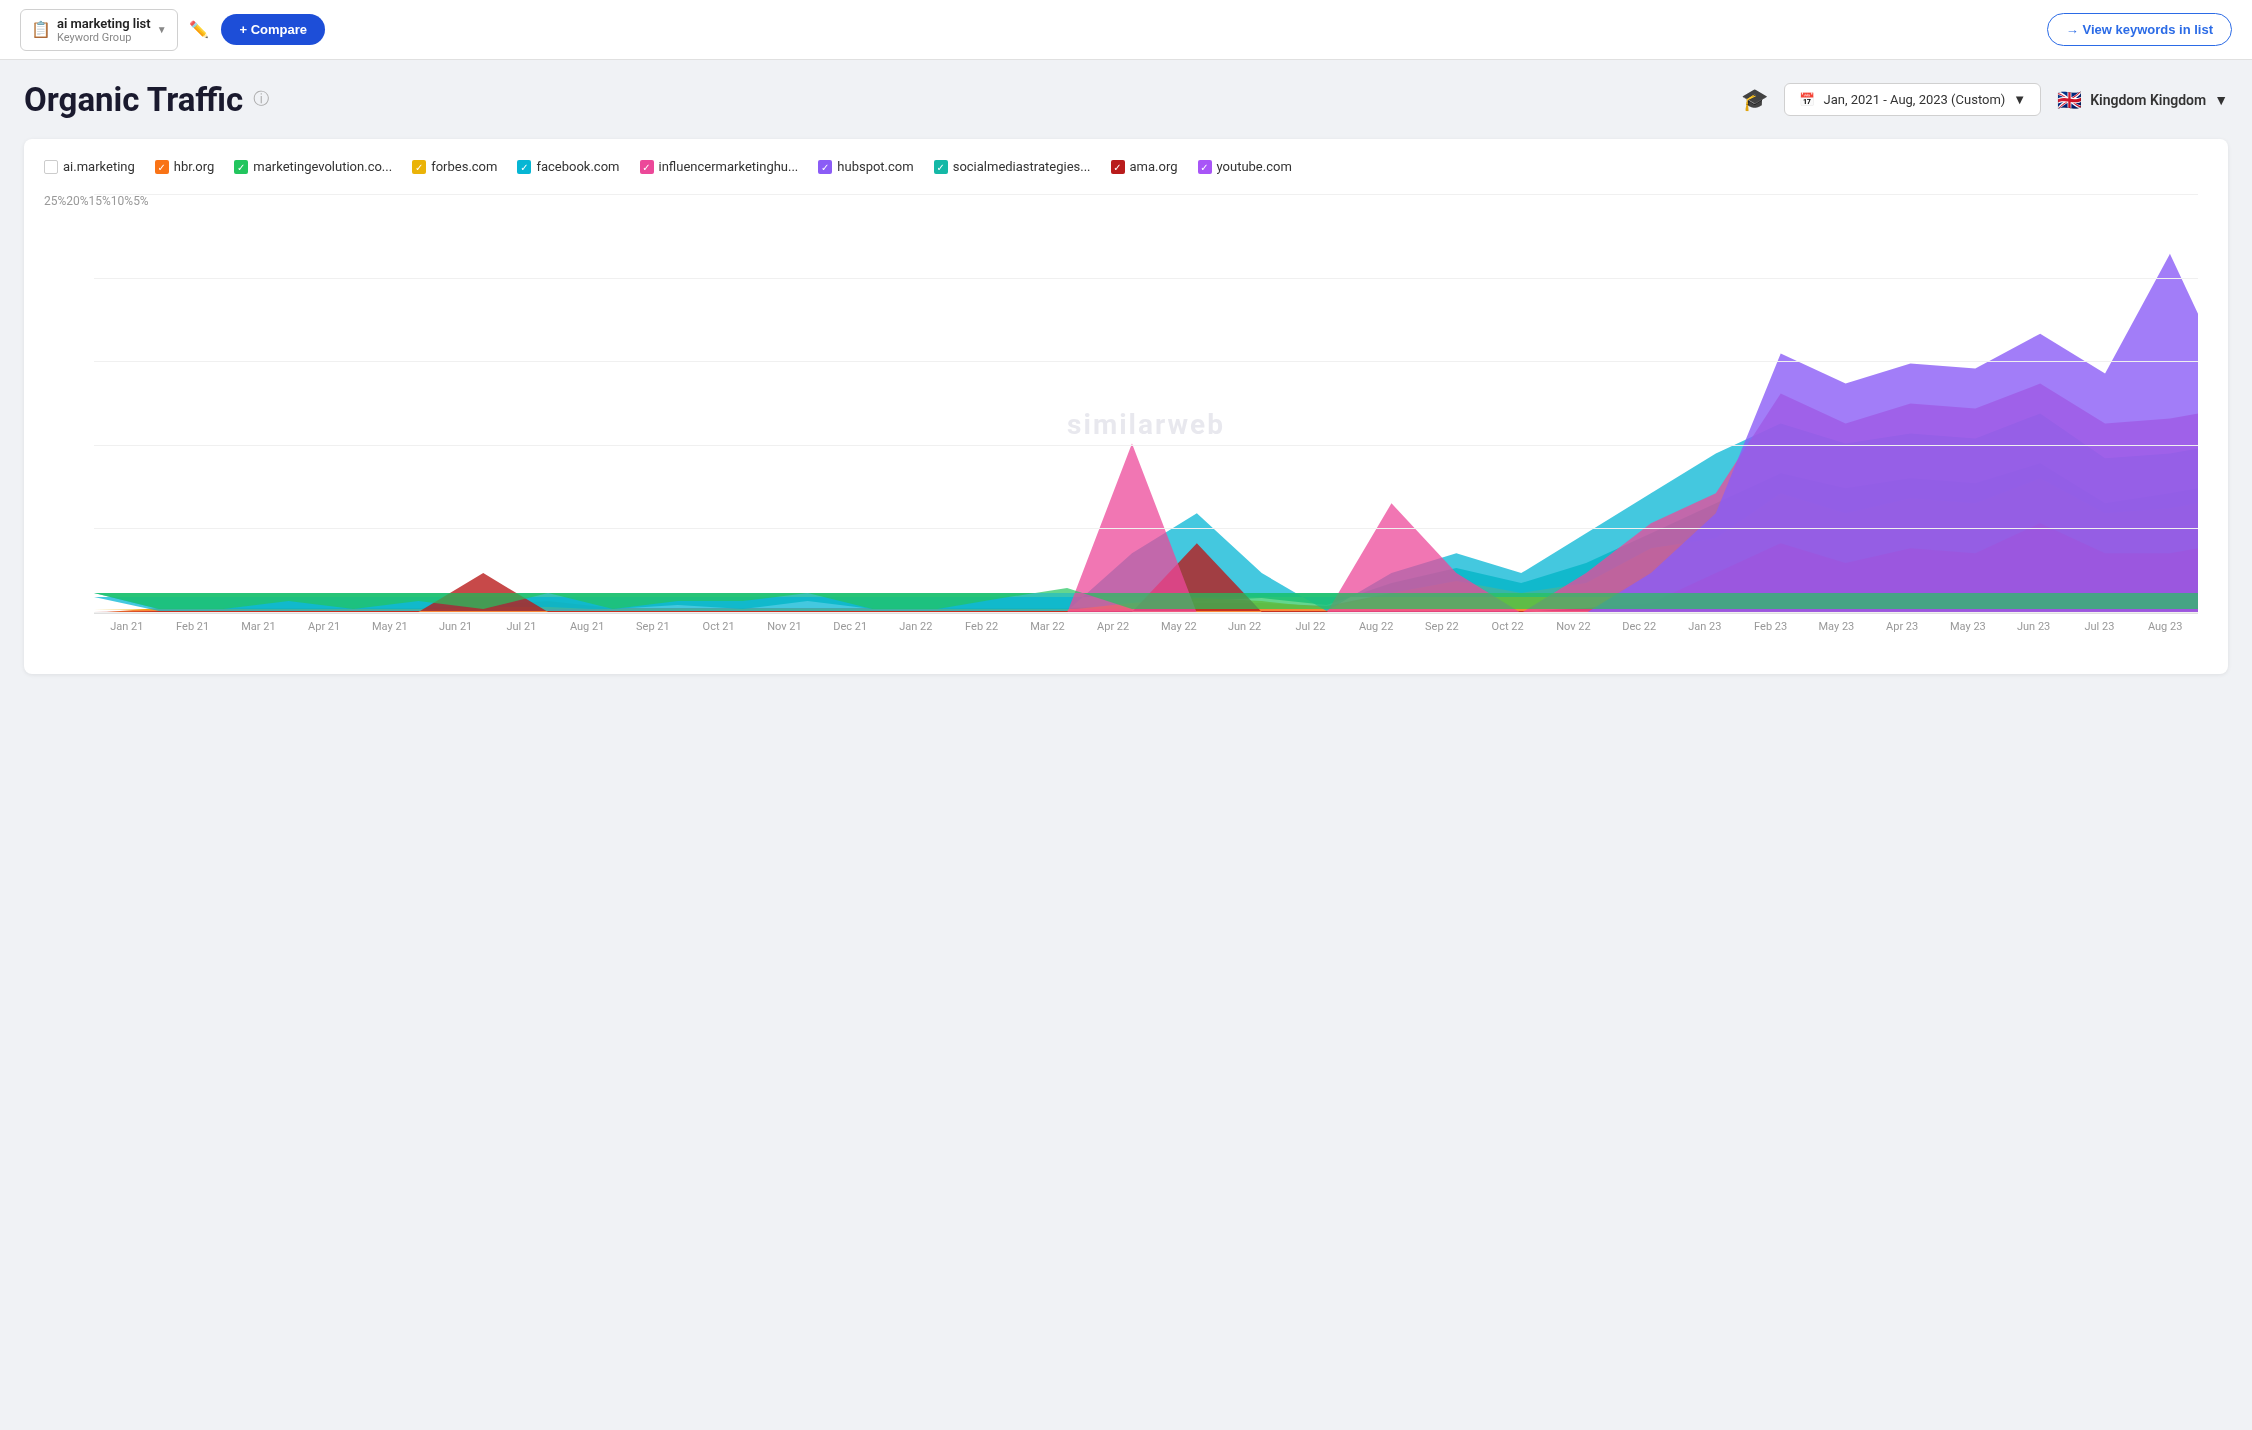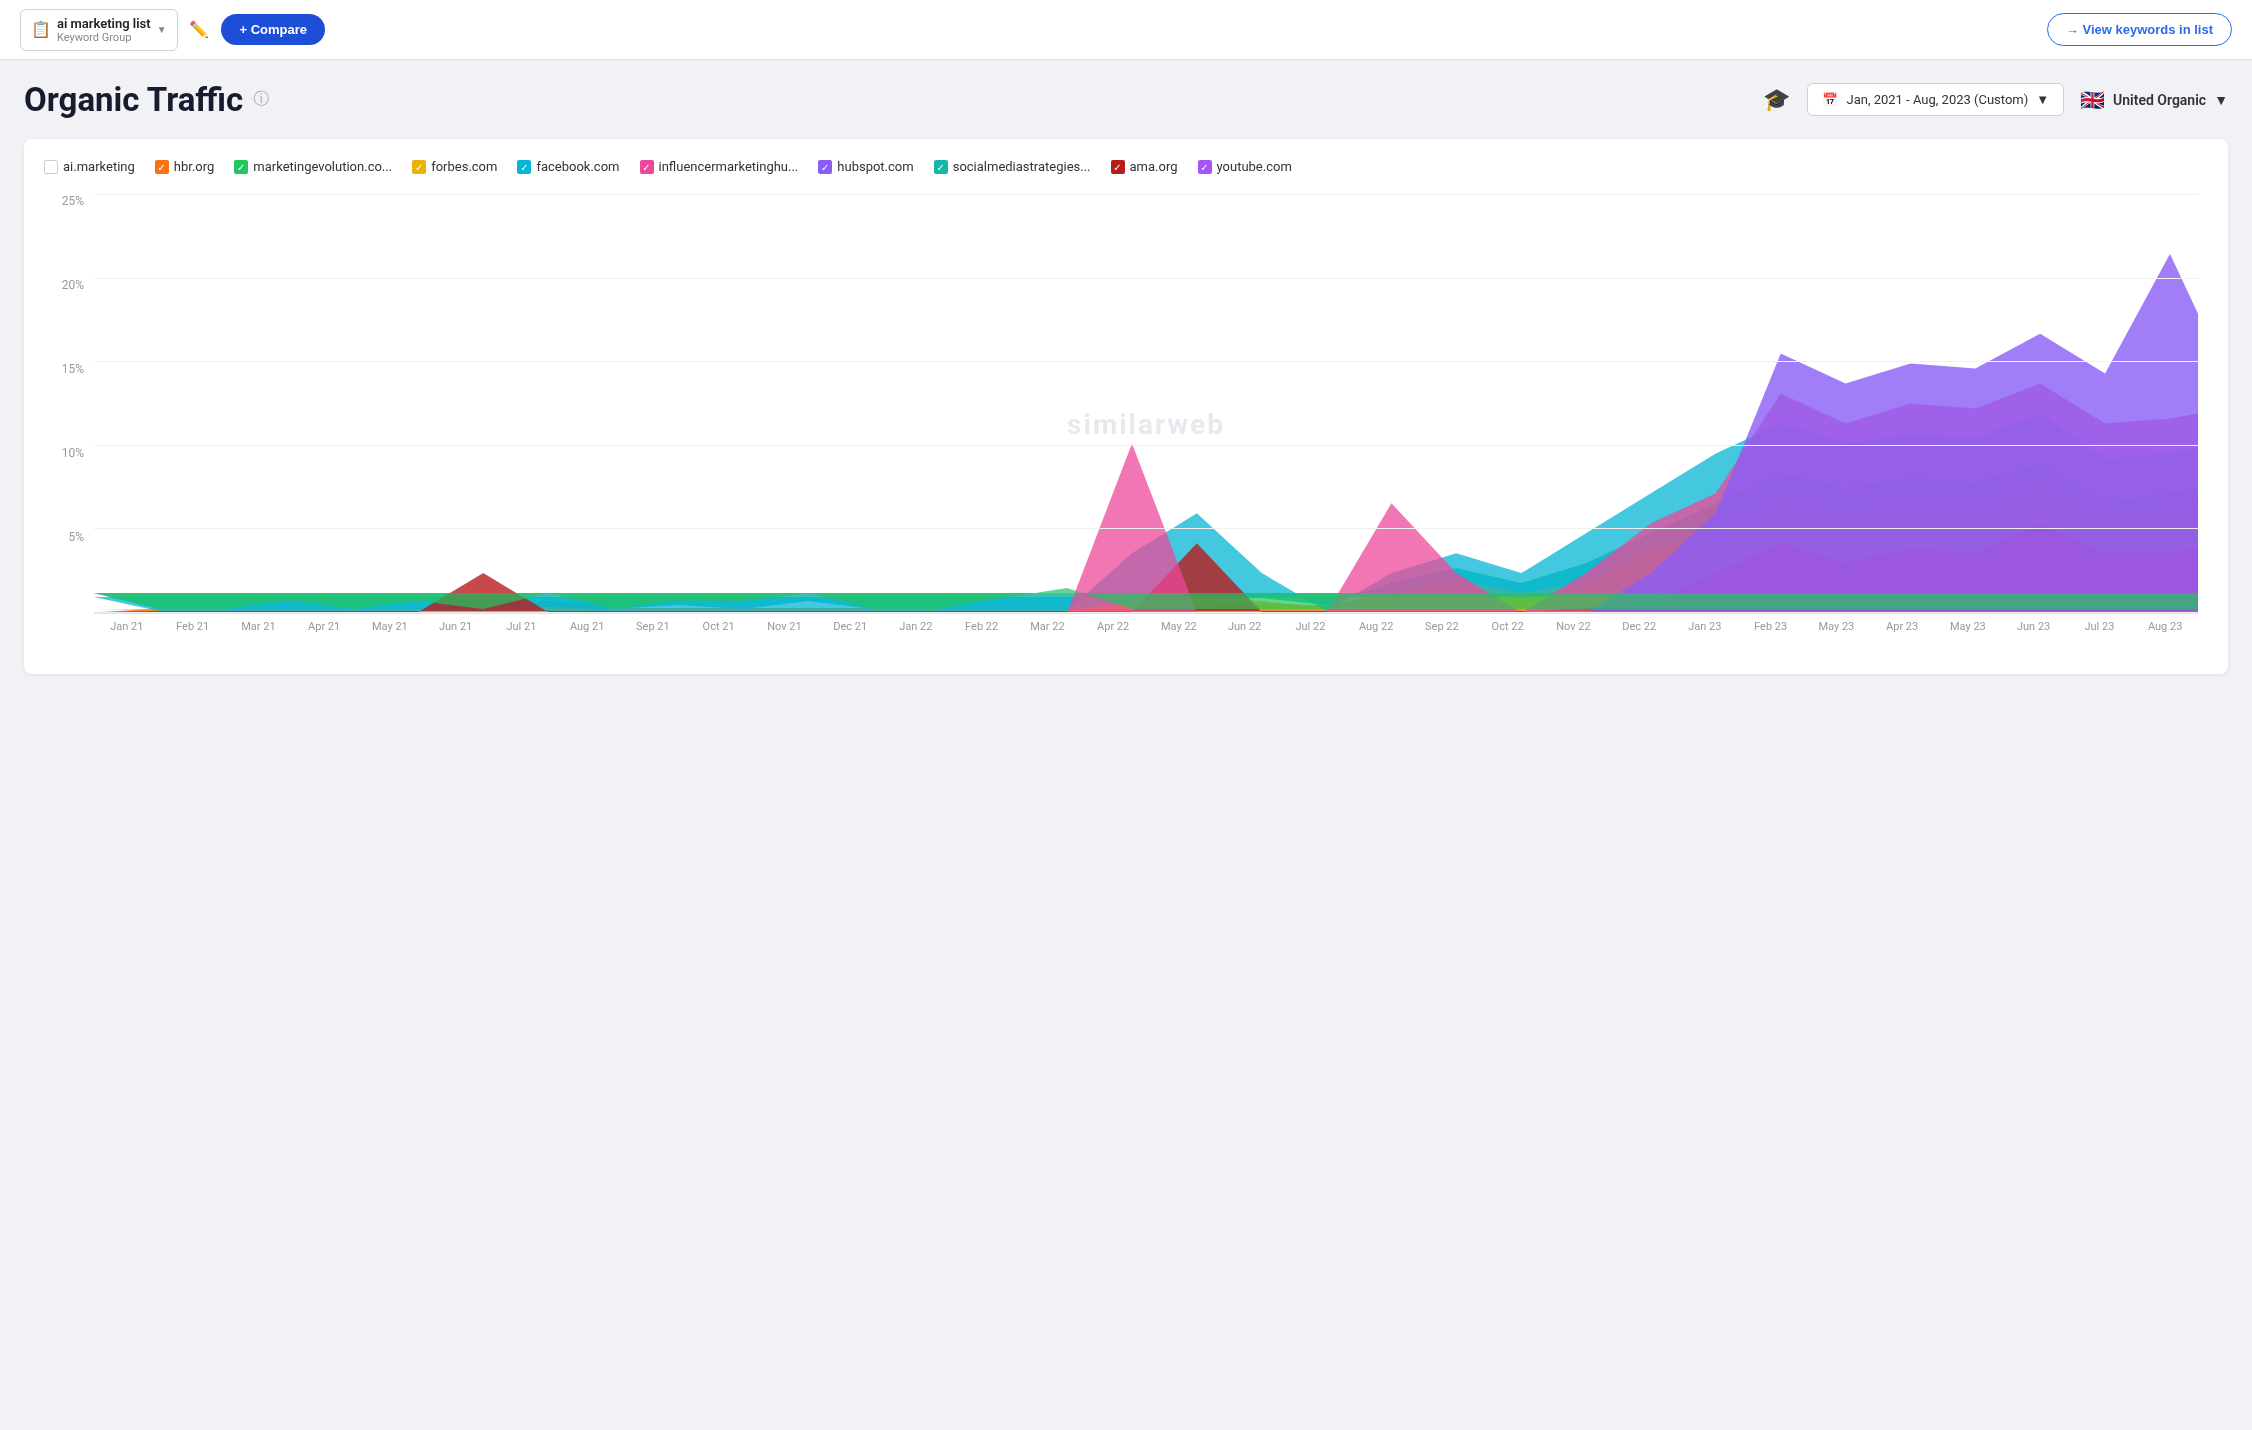--- a/index.html
+++ b/index.html
@@ -73,21 +73,21 @@
       width: 14px; height: 14px; border-radius: 2px; border: 1.5px solid #ccc;
       display: flex; align-items: center; justify-content: center; font-size: 10px;
     }
     .legend-checkbox.checked { border-color: transparent; color: #fff; }
     .legend-label { color: #333; }
 
     .chart-area { position: relative; height: 460px; }
 
     .y-axis {
       position: absolute; left: 0; top: 0; bottom: 40px; width: 40px;
-      display: flex; flex-direction: column; justify-content: space-between;
+      display: flex; flex-direction: row; justify-content: space-between;
       font-size: 12px; color: #999; padding-bottom: 0;
     }
     .y-tick { text-align: right; }
 
     .chart-plot {
       position: absolute; left: 50px; right: 10px; top: 0; bottom: 40px;
       border-bottom: 1px solid #e0e0e0;
     }
 
     .gridlines {
@@ -142,21 +142,21 @@
     </div>
     <div class="page-header-right">
       <span class="graduation-icon">🎓</span>
       <div class="date-selector">
         <span>📅</span>
         <span>Jan, 2021 - Aug, 2023 (Custom)</span>
         <span>▼</span>
       </div>
       <div class="country-selector">
         <span class="country-flag">🇬🇧</span>
-        <span>United Organic</span>
+        <span>Kingdom Kingdom</span>
         <span>▼</span>
       </div>
     </div>
   </div>
 
   <div class="chart-container">
 
 
     <div class="legend">
       <div class="legend-item">

